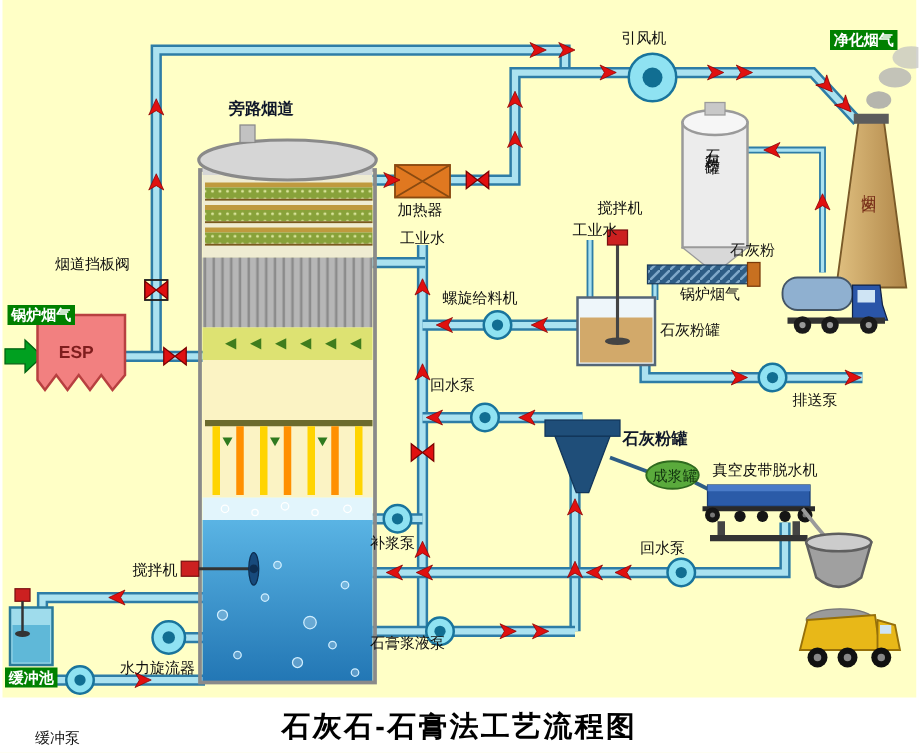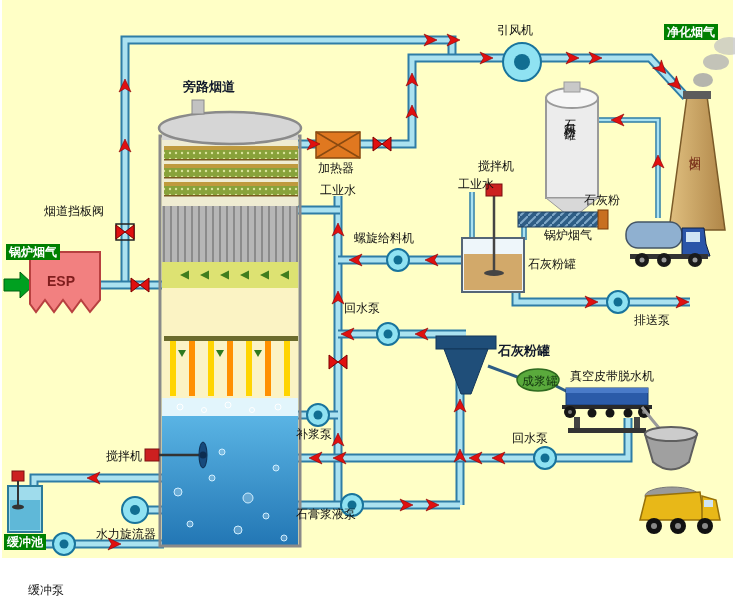--- a/index.html
+++ b/index.html
@@ -416,13 +416,14 @@
   <div class="lbl" style="left:522px;top:375px;font-size:12px;color:#10320e">成浆罐</div>
   <div class="lbl" style="left:570px;top:370px">真空皮带脱水机</div>
   <div class="lbl" style="left:296px;top:428px">补浆泵</div>
   <div class="lbl" style="left:512px;top:432px">回水泵</div>
   <div class="lbl" style="left:106px;top:450px">搅拌机</div>
   <div class="lbl" style="left:96px;top:528px">水力旋流器</div>
   <div class="lbl" style="left:296px;top:508px">石膏浆液泵</div>
   <div class="lbl" style="left:28px;top:584px">缓冲泵</div>
   <div class="lbl vert" style="left:689px;top:146px;color:#79301a">烟囱</div>
 
+  <div class="title">石灰石-石膏法工艺流程图</div>
 </div>
 
 </body></html>

